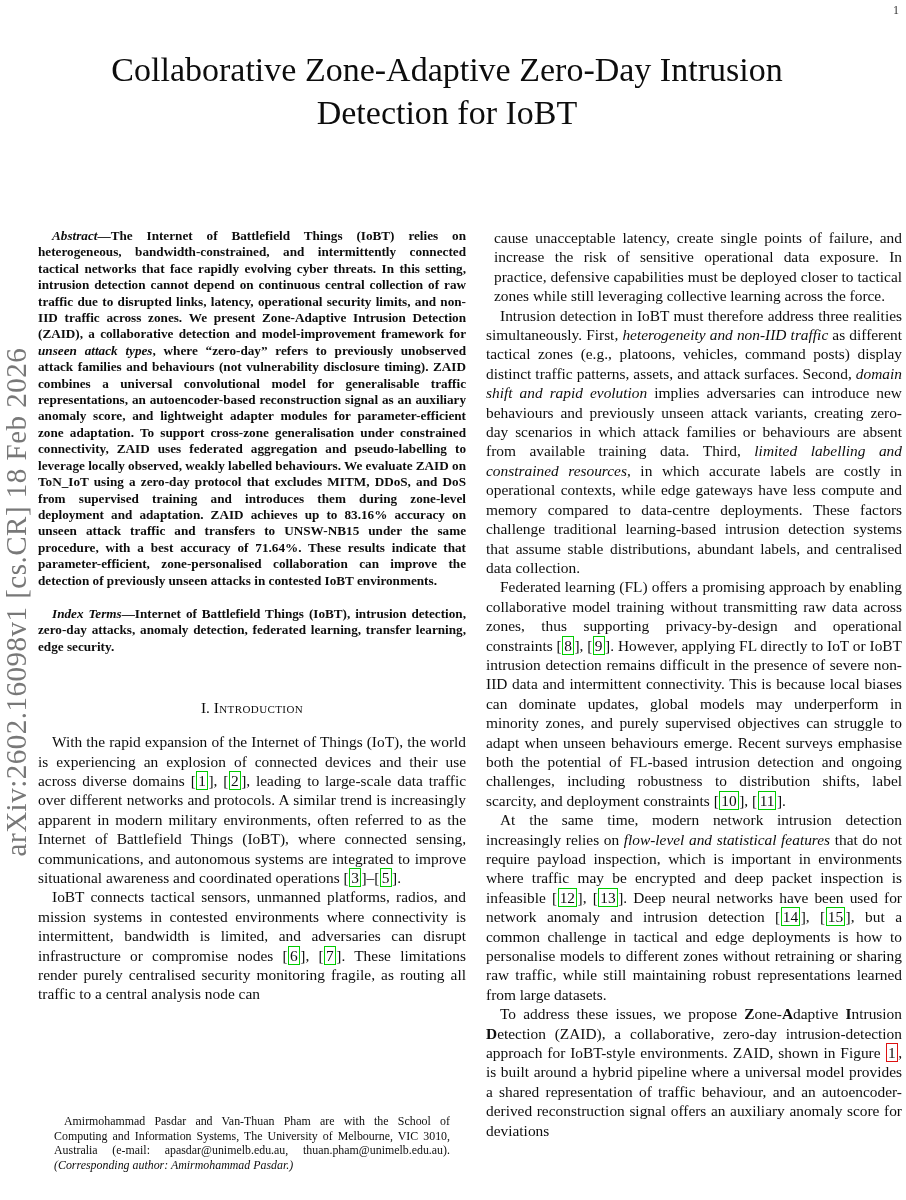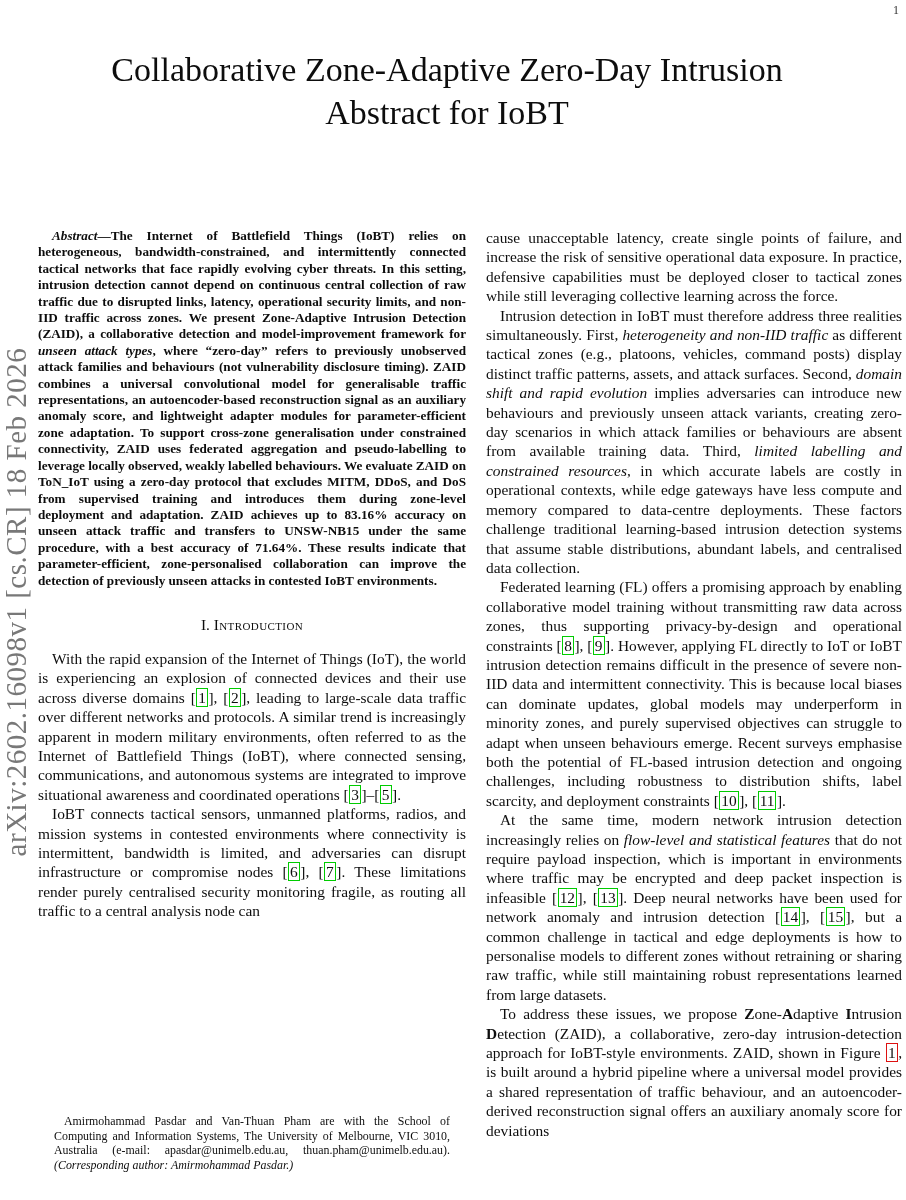--- a/index.html
+++ b/index.html
@@ -48,32 +48,32 @@
   .abstract{
     margin:0;
     font-size:13.2px;line-height:16.4px;
     font-weight:bold;
     text-indent:14px;
     hyphens:auto;
   }
   .index-terms{margin-top:17px;}
   .lbl{font-style:italic;}
   .section-heading{
-    margin:27px 0 15px 0;
+    margin:44px 0 15px 0;
     text-align:center;
     font-size:15.4px;font-weight:normal;
   }
   .sc{font-variant:small-caps;letter-spacing:0.4px;}
   .body-para{
     margin:0;
     font-size:15.4px;line-height:19.4px;
     text-indent:14px;
     hyphens:auto;
   }
-  .no-indent{text-indent:0;}
+  .no-indent{text-indent:0;margin-left:8px;}
   .footnote{
     position:absolute;bottom:6px;left:0;right:0;
   }
   .fn{
     margin:16px;
     font-size:11.9px;line-height:14.4px;
     text-indent:10px;
     text-align:justify;
     hyphens:auto;
   }
@@ -94,27 +94,28 @@
 </style>
 </head>
 <body>
 
 <div class="page">
 
   <div class="page-number">1</div>
 
   <div class="watermark">arXiv:2602.16098v1  [cs.CR]  18 Feb 2026</div>
 
-  <h1 class="title"><span>Collaborative Zone-Adaptive Zero-Day Intrusion</span><br><span>Abstract for IoBT</span></h1>
+  <h1 class="title"><span>Collaborative Zone-Adaptive Zero-Day Intrusion</span><br><span>Detection for IoBT</span></h1>
 
 
   <div class="col col-left">
 
     <p class="abstract"><span class="lbl">Abstract</span><span><span>—The Internet of Battlefield Things (IoBT) relies on heterogeneous, bandwidth-constrained, and intermittently connected tactical networks that face rapidly evolving cyber threats. In this setting, intrusion detection cannot depend on continuous central collection of raw traffic due to disrupted links, latency, operational security limits, and non-IID traffic across zones. We present Zone-Adaptive Intrusion Detection (ZAID), a collaborative detection and model-improvement framework for </span><span class="s-i">unseen attack types</span><span>, where “zero-day” refers to previously unobserved attack families and behaviours (not vulnerability disclosure timing). ZAID combines a universal convolutional model for generalisable traffic representations, an autoencoder-based reconstruction signal as an auxiliary anomaly score, and lightweight adapter modules for parameter-efficient zone adaptation. To support cross-zone generalisation under constrained connectivity, ZAID uses federated aggregation and pseudo-labelling to leverage locally observed, weakly labelled behaviours. We evaluate ZAID on ToN_IoT using a zero-day protocol that excludes MITM, DDoS, and DoS from supervised training and introduces them during zone-level deployment and adaptation. ZAID achieves up to 83.16% accuracy on unseen attack traffic and transfers to UNSW-NB15 under the same procedure, with a best accuracy of 71.64%. These results indicate that parameter-efficient, zone-personalised collaboration can improve the detection of previously unseen attacks in contested IoBT environments.</span></span></p>
 
+    <p class="abstract index-terms"><span class="lbl">Index Terms</span><span><span>—Internet of Battlefield Things (IoBT), intrusion detection, zero-day attacks, anomaly detection, federated learning, transfer learning, edge security.</span></span></p>
 
     <h2 class="section-heading"><span>I.</span> <span class="sc">Introduction</span></h2>
 
     <p class="body-para"><span>With the rapid expansion of the Internet of Things (IoT), the world is experiencing an explosion of connected devices and their use across diverse domains [</span><span class="cite">1</span><span>], [</span><span class="cite">2</span><span>], leading to large-scale data traffic over different networks and protocols. A similar trend is increasingly apparent in modern military environments, often referred to as the Internet of Battlefield Things (IoBT), where connected sensing, communications, and autonomous systems are integrated to improve situational awareness and coordinated operations [</span><span class="cite">3</span><span>]–[</span><span class="cite">5</span><span>].</span></p>
     <p class="body-para"><span>IoBT connects tactical sensors, unmanned platforms, radios, and mission systems in contested environments where connectivity is intermittent, bandwidth is limited, and adversaries can disrupt infrastructure or compromise nodes [</span><span class="cite">6</span><span>], [</span><span class="cite">7</span><span>]. These limitations render purely centralised security monitoring fragile, as routing all traffic to a central analysis node can</span></p>
 
     <div class="footnote">
       <p class="fn"><span>Amirmohammad Pasdar and Van-Thuan Pham are with the School of Computing and Information Systems, The University of Melbourne, VIC 3010, Australia (e-mail: apasdar@unimelb.edu.au, thuan.pham@unimelb.edu.au). </span><span class="s-i">(Corresponding author: Amirmohammad Pasdar.)</span></p>
     </div>
 

